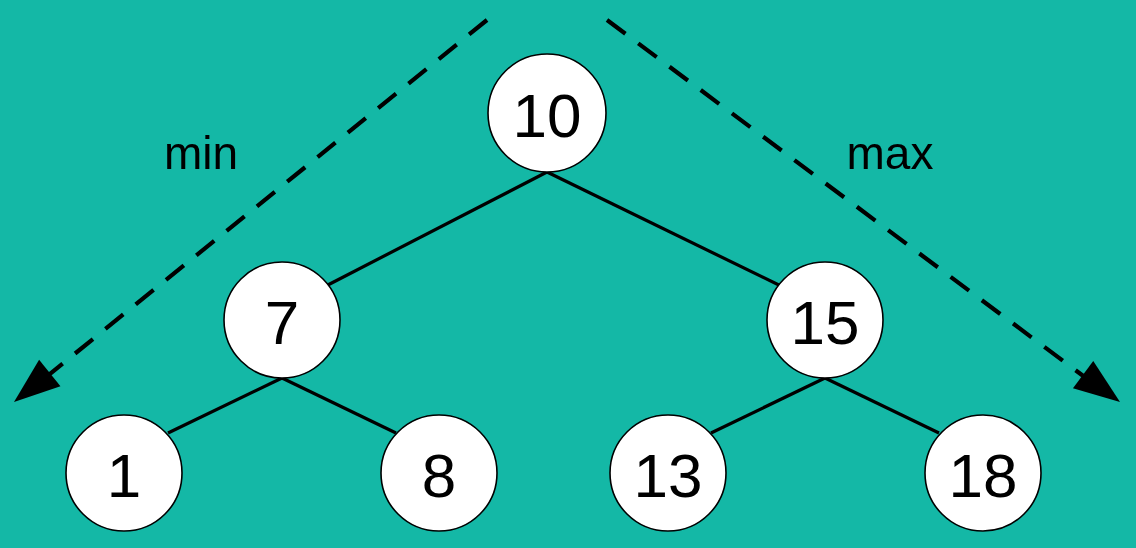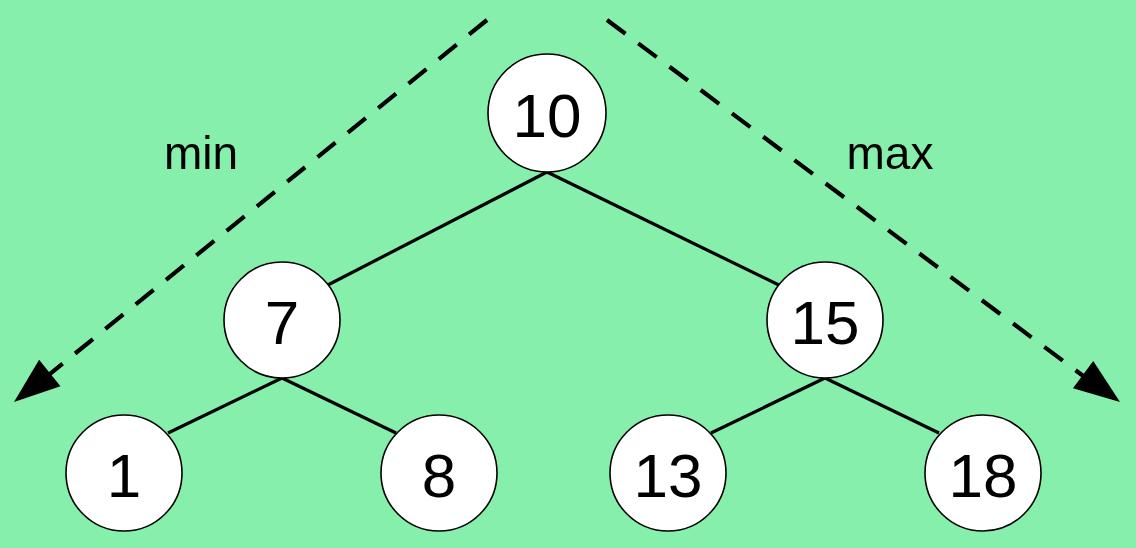--- a/index.html
+++ b/index.html
@@ -7,21 +7,21 @@
     padding: 0;
     background: #ffffff;
   }
   body {
     font-family: "Liberation Sans", sans-serif;
   }
   #canvas {
     position: relative;
     width: 1136px;
     height: 548px;
-    background: #86efac;
+    background: #14b8a6;
     overflow: hidden;
   }
   #tree-svg {
     position: absolute;
     top: 0;
     left: 0;
     width: 1136px;
     height: 548px;
     display: block;
   }

